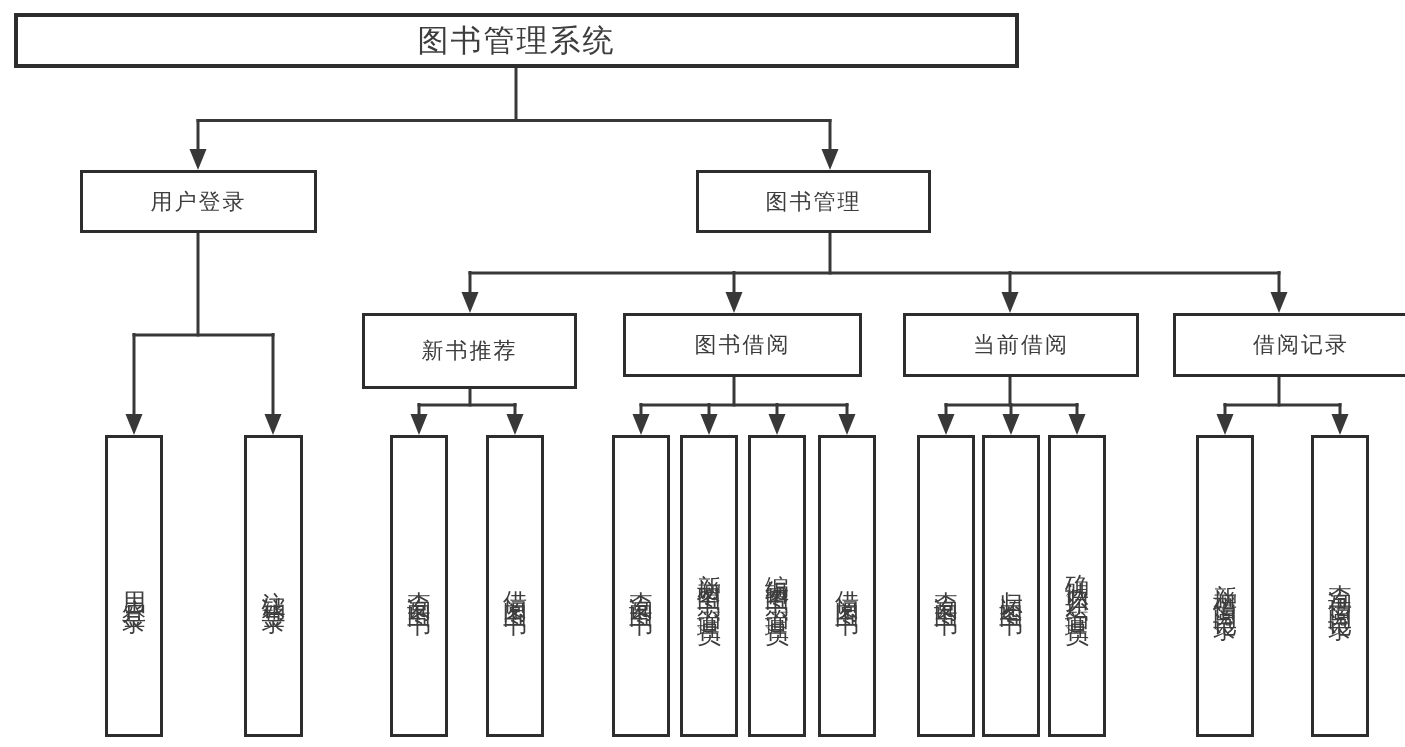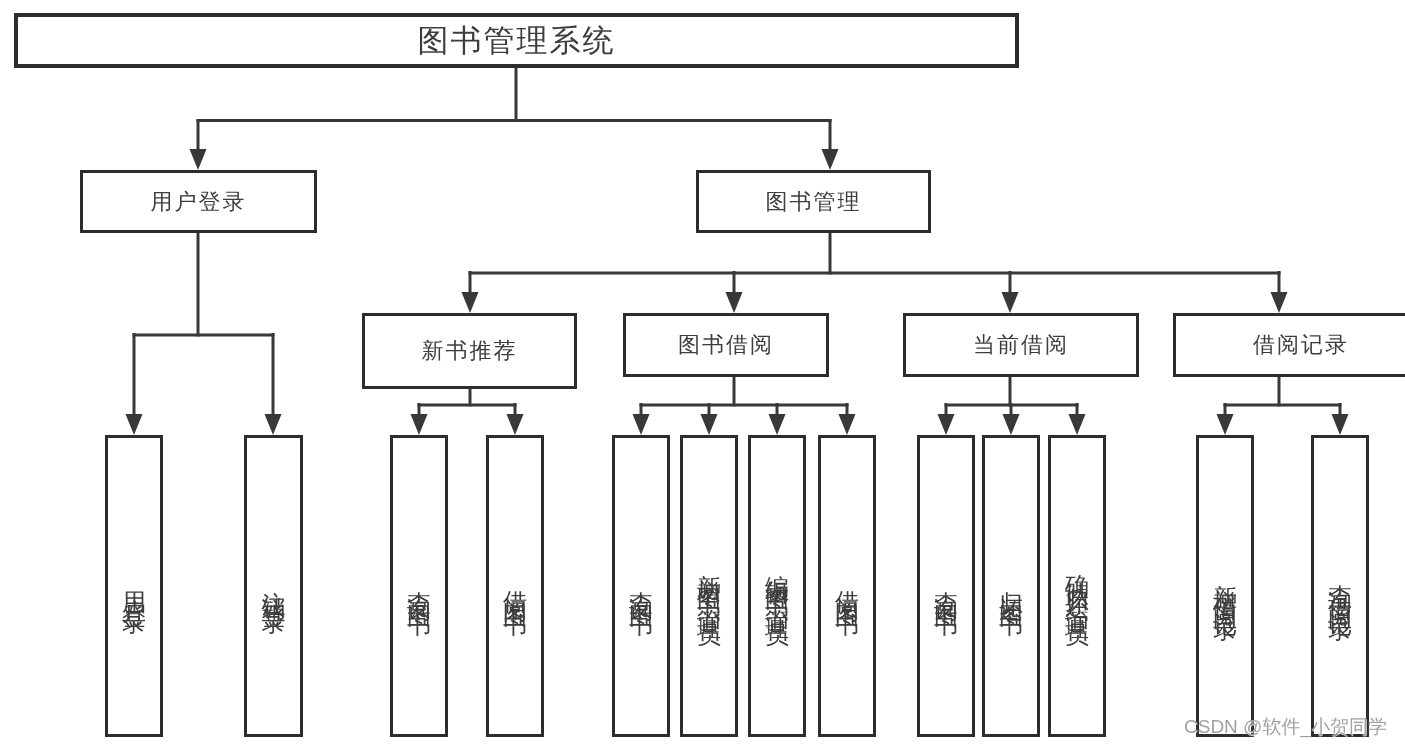--- a/index.html
+++ b/index.html
@@ -146,21 +146,21 @@
   <div class="node" style="left:80px; top:170px; width:237px; height:63px;">
     <span class="hlabel">用户登录</span>
   </div>
   <div class="node" style="left:696px; top:170px; width:235px; height:63px;">
     <span class="hlabel">图书管理</span>
   </div>
 
   <div class="node" style="left:362px; top:313px; width:215px; height:76px;">
     <span class="hlabel">新书推荐</span>
   </div>
-  <div class="node" style="left:623px; top:313px; width:206px; height:64px;justify-content:center;">
+  <div class="node" style="left:623px; top:313px; width:239px; height:64px;justify-content:center;">
     <span class="hlabel">图书借阅</span>
   </div>
   <div class="node" style="left:903px; top:313px; width:236px; height:64px;">
     <span class="hlabel">当前借阅</span>
   </div>
   <div class="node" style="left:1173px; top:313px; width:256px; height:64px;">
     <span class="hlabel">借阅记录</span>
   </div>
 
   <div class="node leaf" style="left:105px; top:435px;">
@@ -200,14 +200,13 @@
     <span class="vtext">确认归还（管理员）</span>
   </div>
 
   <div class="node leaf" style="left:1196px; top:435px;">
     <span class="vtext">新增借阅记录</span>
   </div>
   <div class="node leaf" style="left:1311px; top:435px;">
     <span class="vtext">查询借阅记录</span>
   </div>
 
-  <div class="watermark">CSDN @软件_小贺同学</div>
 </div>
 
 </body></html>

